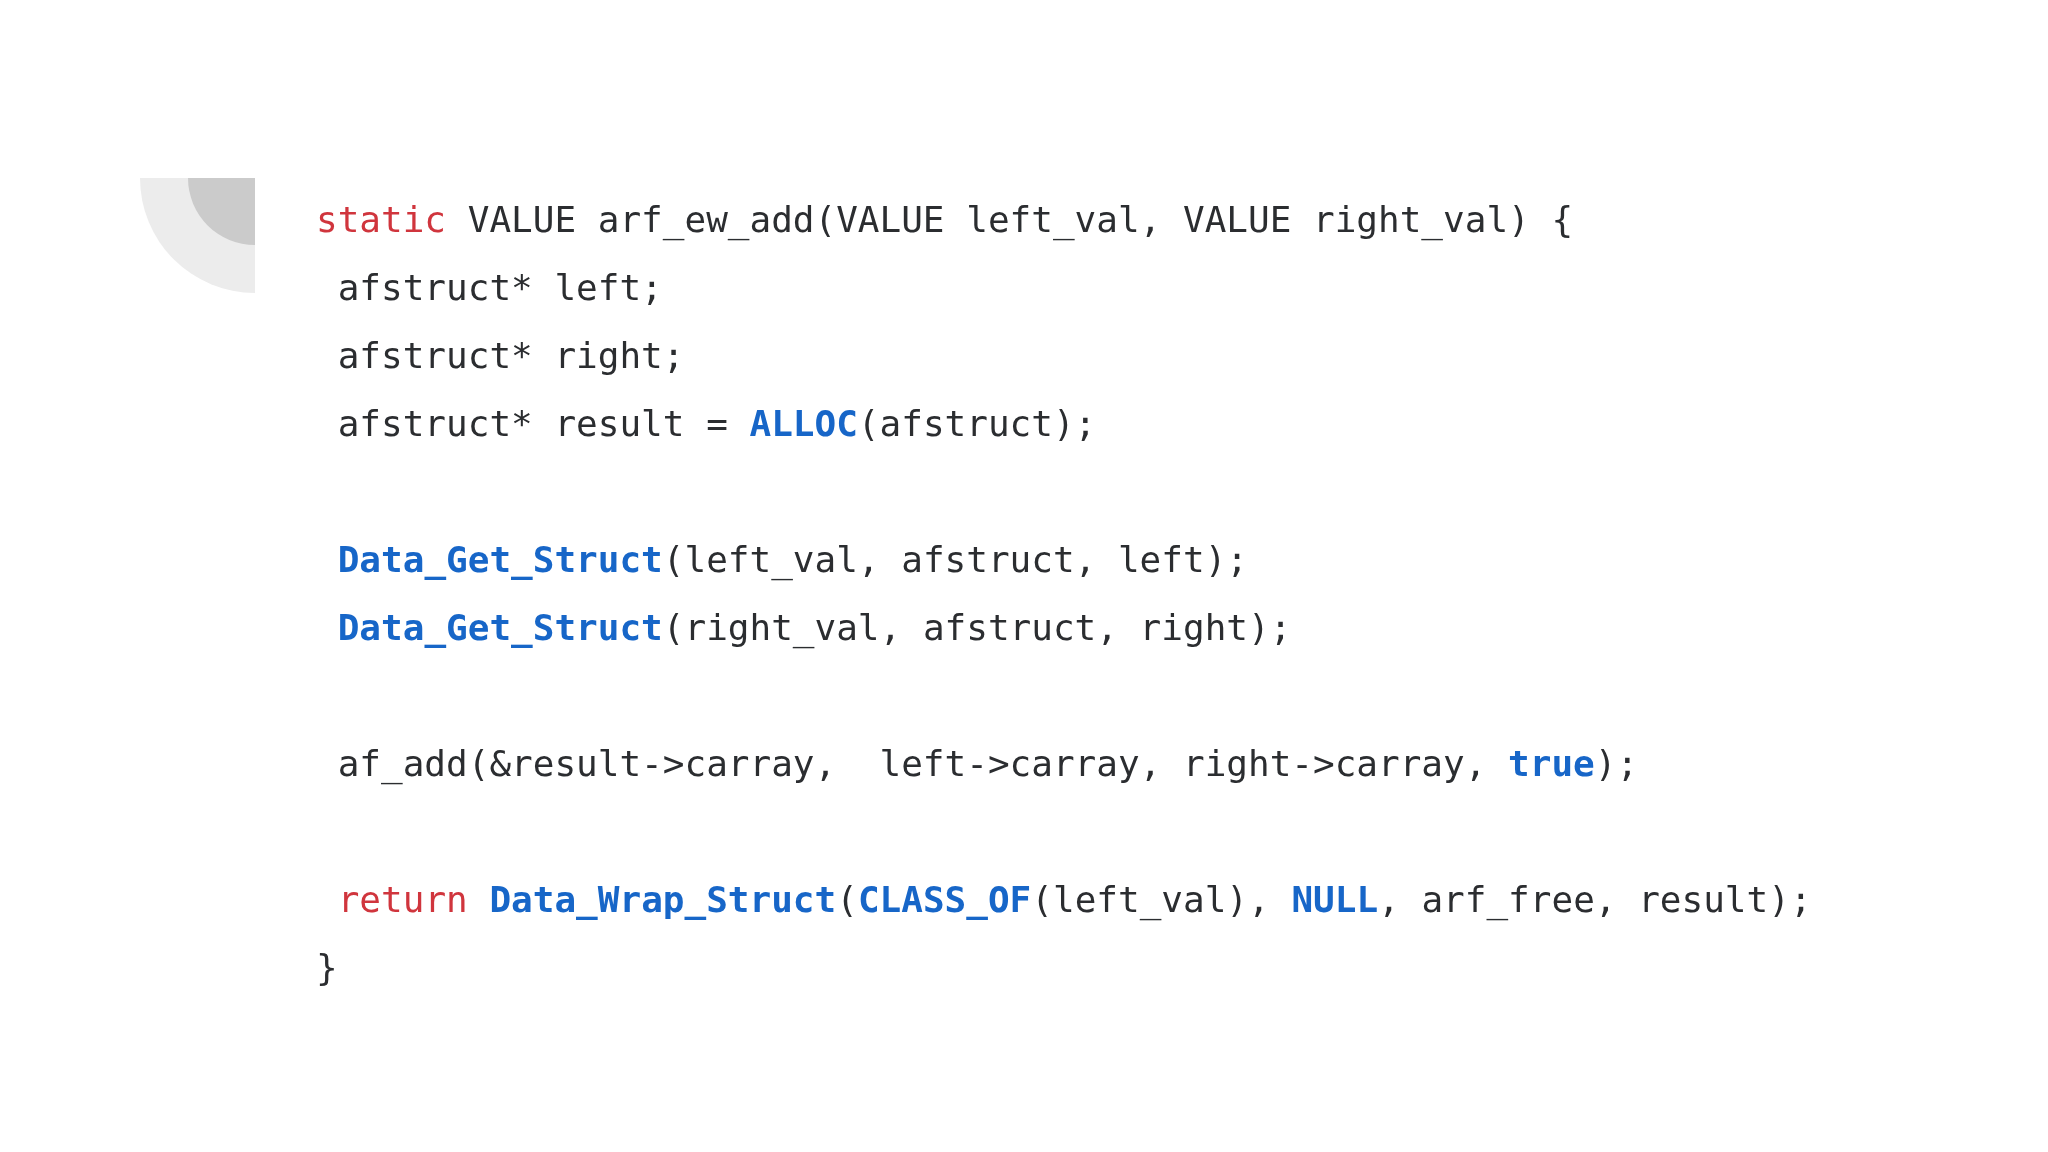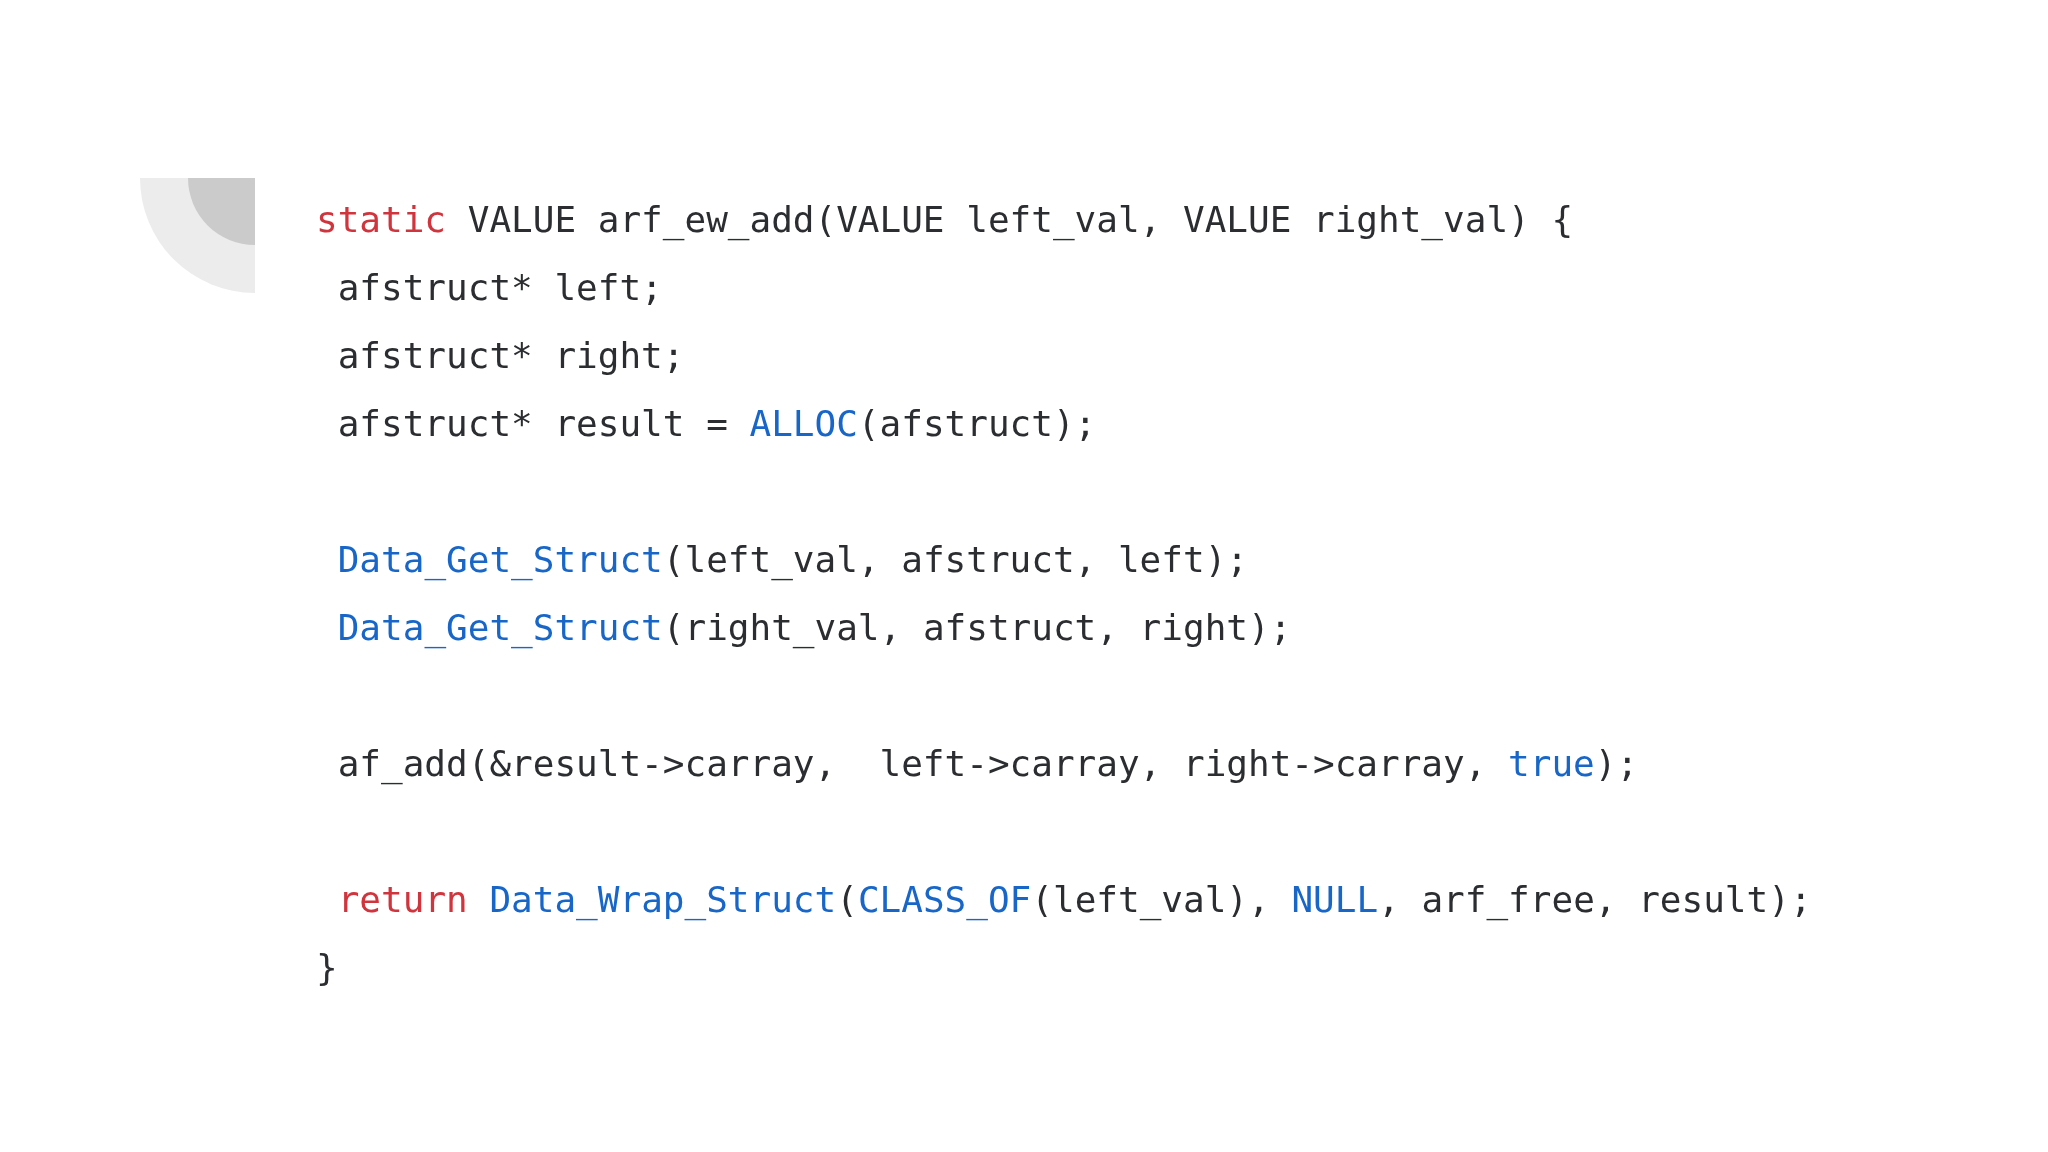--- a/index.html
+++ b/index.html
@@ -43,21 +43,21 @@
     line-height: 68px;
     color: var(--text);
     white-space: pre;
   }
   .code-line {
     display: block;
     min-height: 68px;
   }
   .tok-plain   { color: inherit; }
   .tok-keyword { color: var(--keyword-red); }
-  .tok-function{ color: var(--function-blue); }
+  .tok-function{ color: var(--function-blue); font-weight: bold; }
 </style>
 </head>
 <body>
 
 <div class="screen">
   <div>
     <div class="deco-outer"></div>
     <div class="deco-inner"></div>
   </div>
   <pre class="code" id="code-block"><span class="code-line"><span class="tok-keyword">static</span><span class="tok-plain"> VALUE arf_ew_add(VALUE left_val, VALUE right_val) {</span></span><span class="code-line"><span class="tok-plain"> afstruct* left;</span></span><span class="code-line"><span class="tok-plain"> afstruct* right;</span></span><span class="code-line"><span class="tok-plain"> afstruct* result = </span><span class="tok-function">ALLOC</span><span class="tok-plain">(afstruct);</span></span><span class="code-line"></span><span class="code-line"><span class="tok-plain"> </span><span class="tok-function">Data_Get_Struct</span><span class="tok-plain">(left_val, afstruct, left);</span></span><span class="code-line"><span class="tok-plain"> </span><span class="tok-function">Data_Get_Struct</span><span class="tok-plain">(right_val, afstruct, right);</span></span><span class="code-line"></span><span class="code-line"><span class="tok-plain"> af_add(&amp;result-&gt;carray,  left-&gt;carray, right-&gt;carray, </span><span class="tok-function">true</span><span class="tok-plain">);</span></span><span class="code-line"></span><span class="code-line"><span class="tok-plain"> </span><span class="tok-keyword">return</span><span class="tok-plain"> </span><span class="tok-function">Data_Wrap_Struct</span><span class="tok-plain">(</span><span class="tok-function">CLASS_OF</span><span class="tok-plain">(left_val), </span><span class="tok-function">NULL</span><span class="tok-plain">, arf_free, result);</span></span><span class="code-line"><span class="tok-plain">}</span></span></pre>

